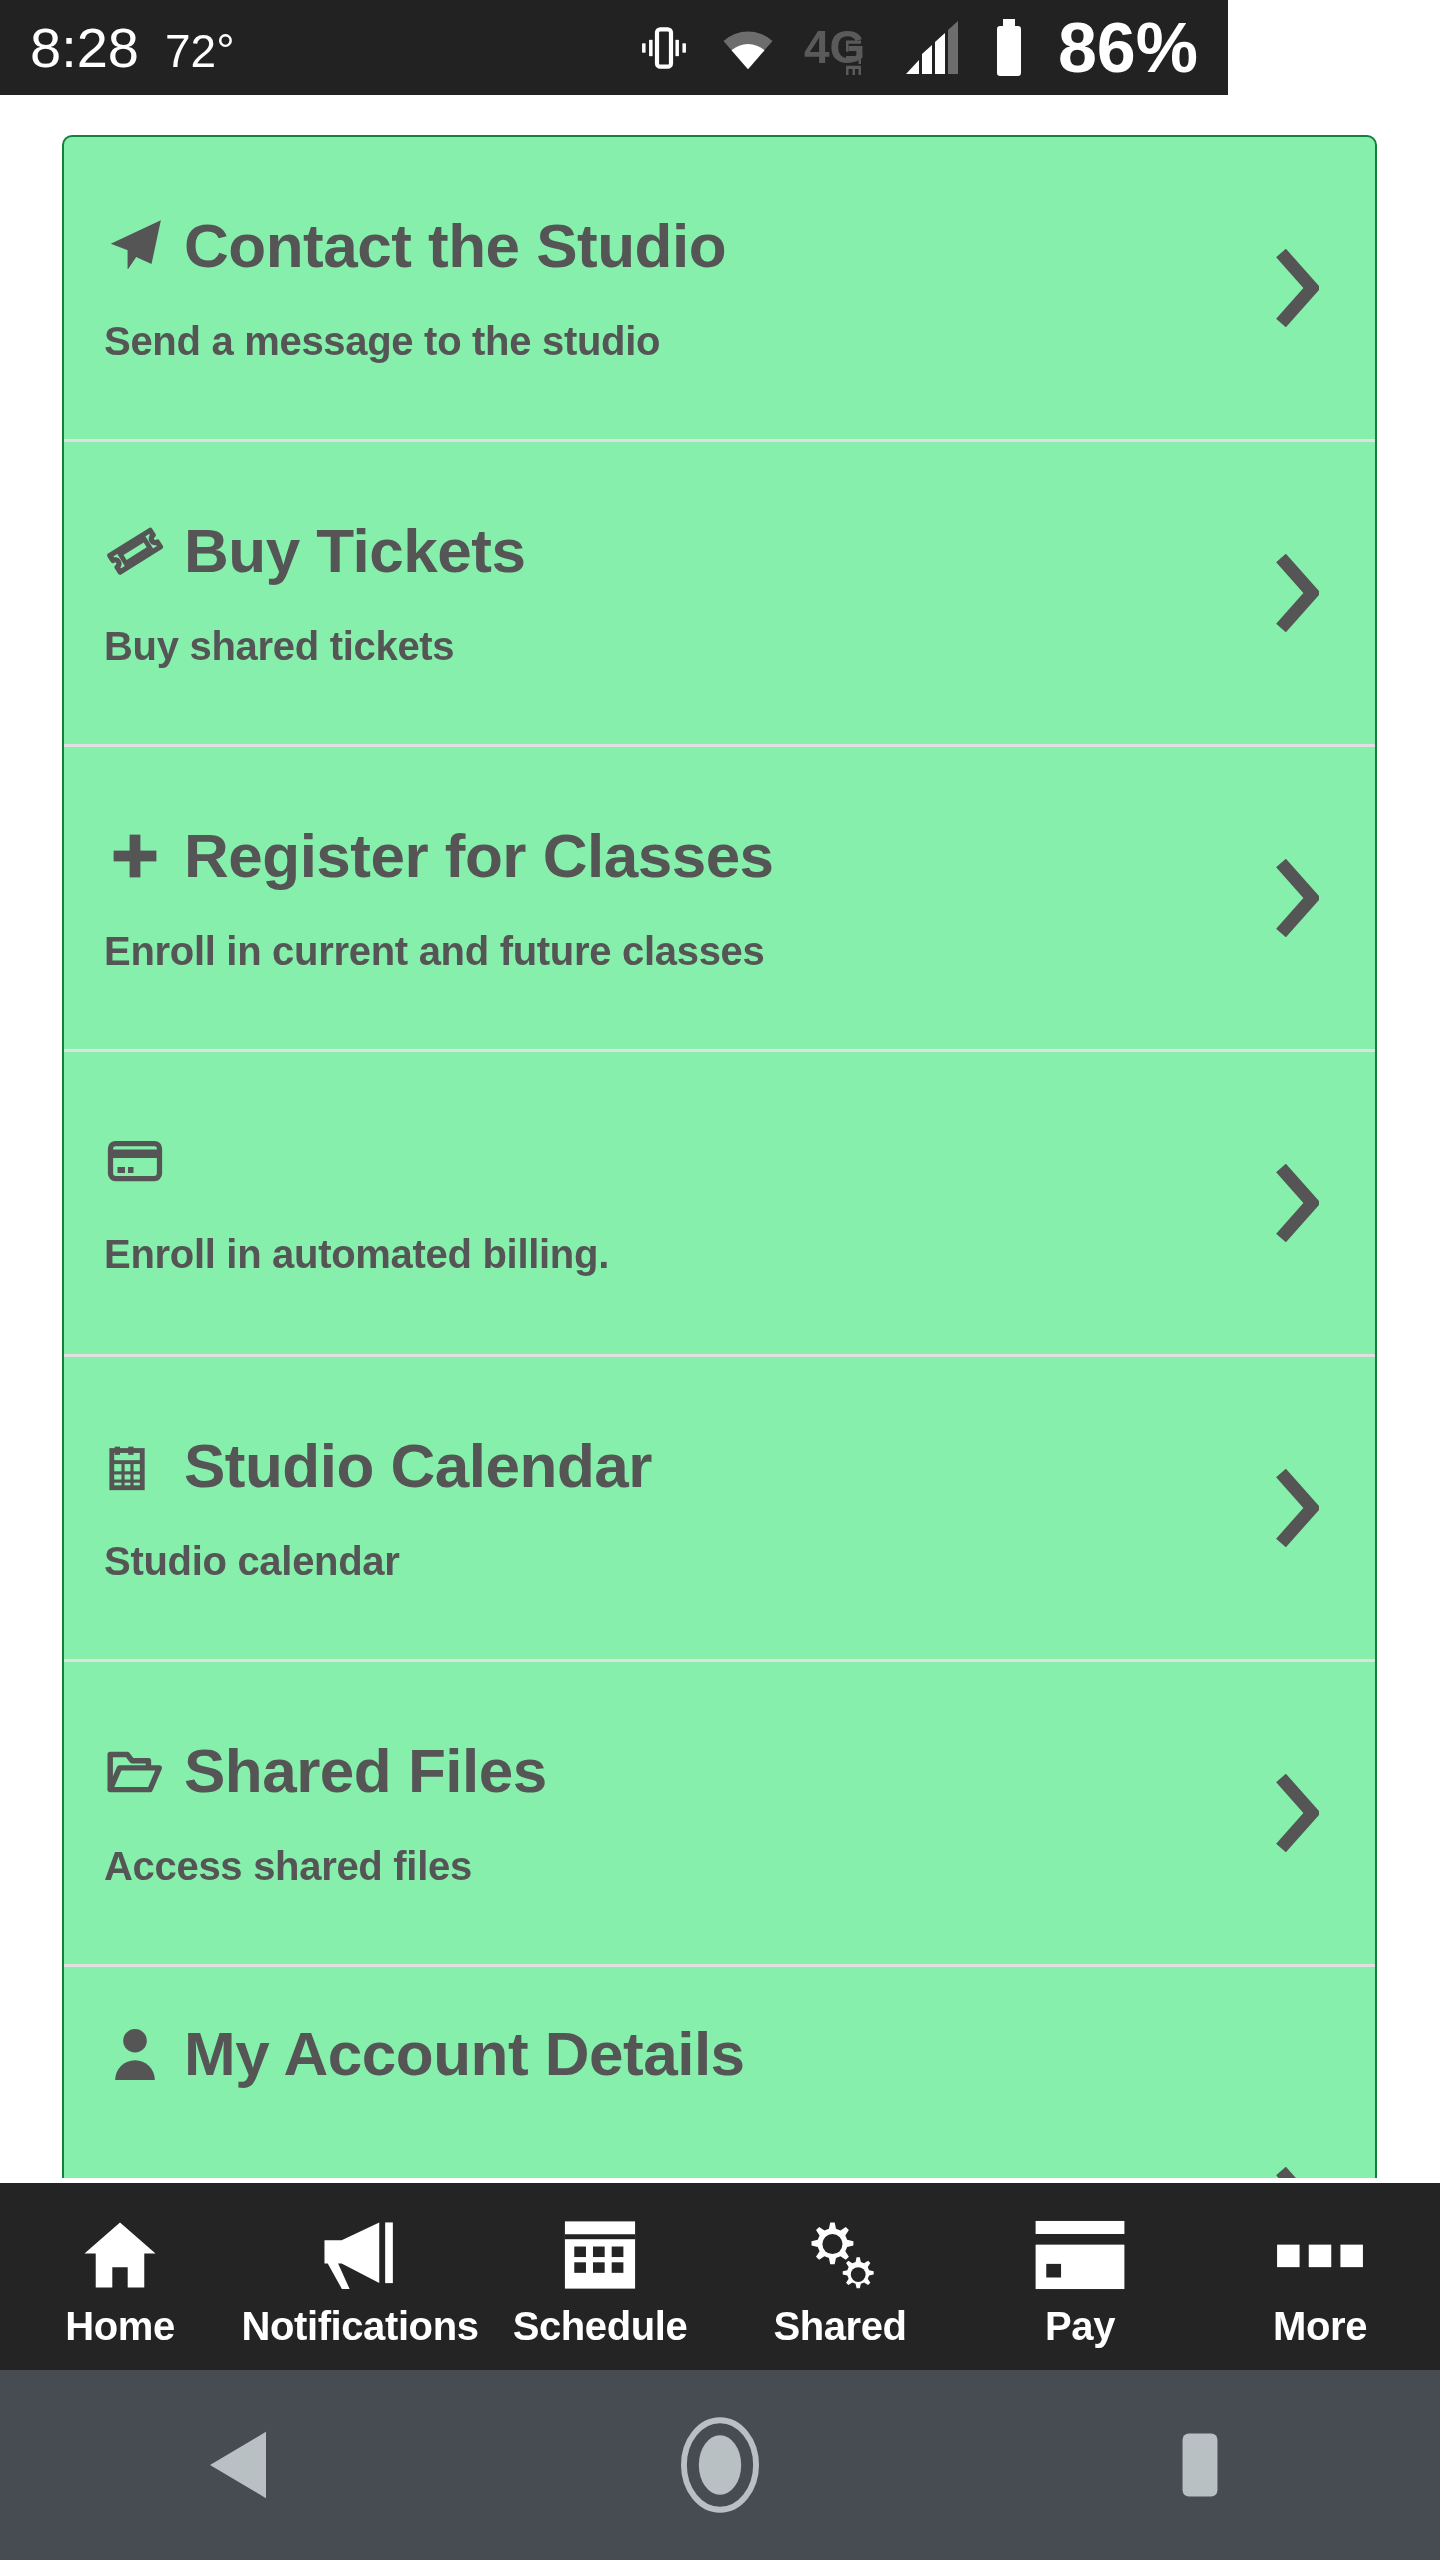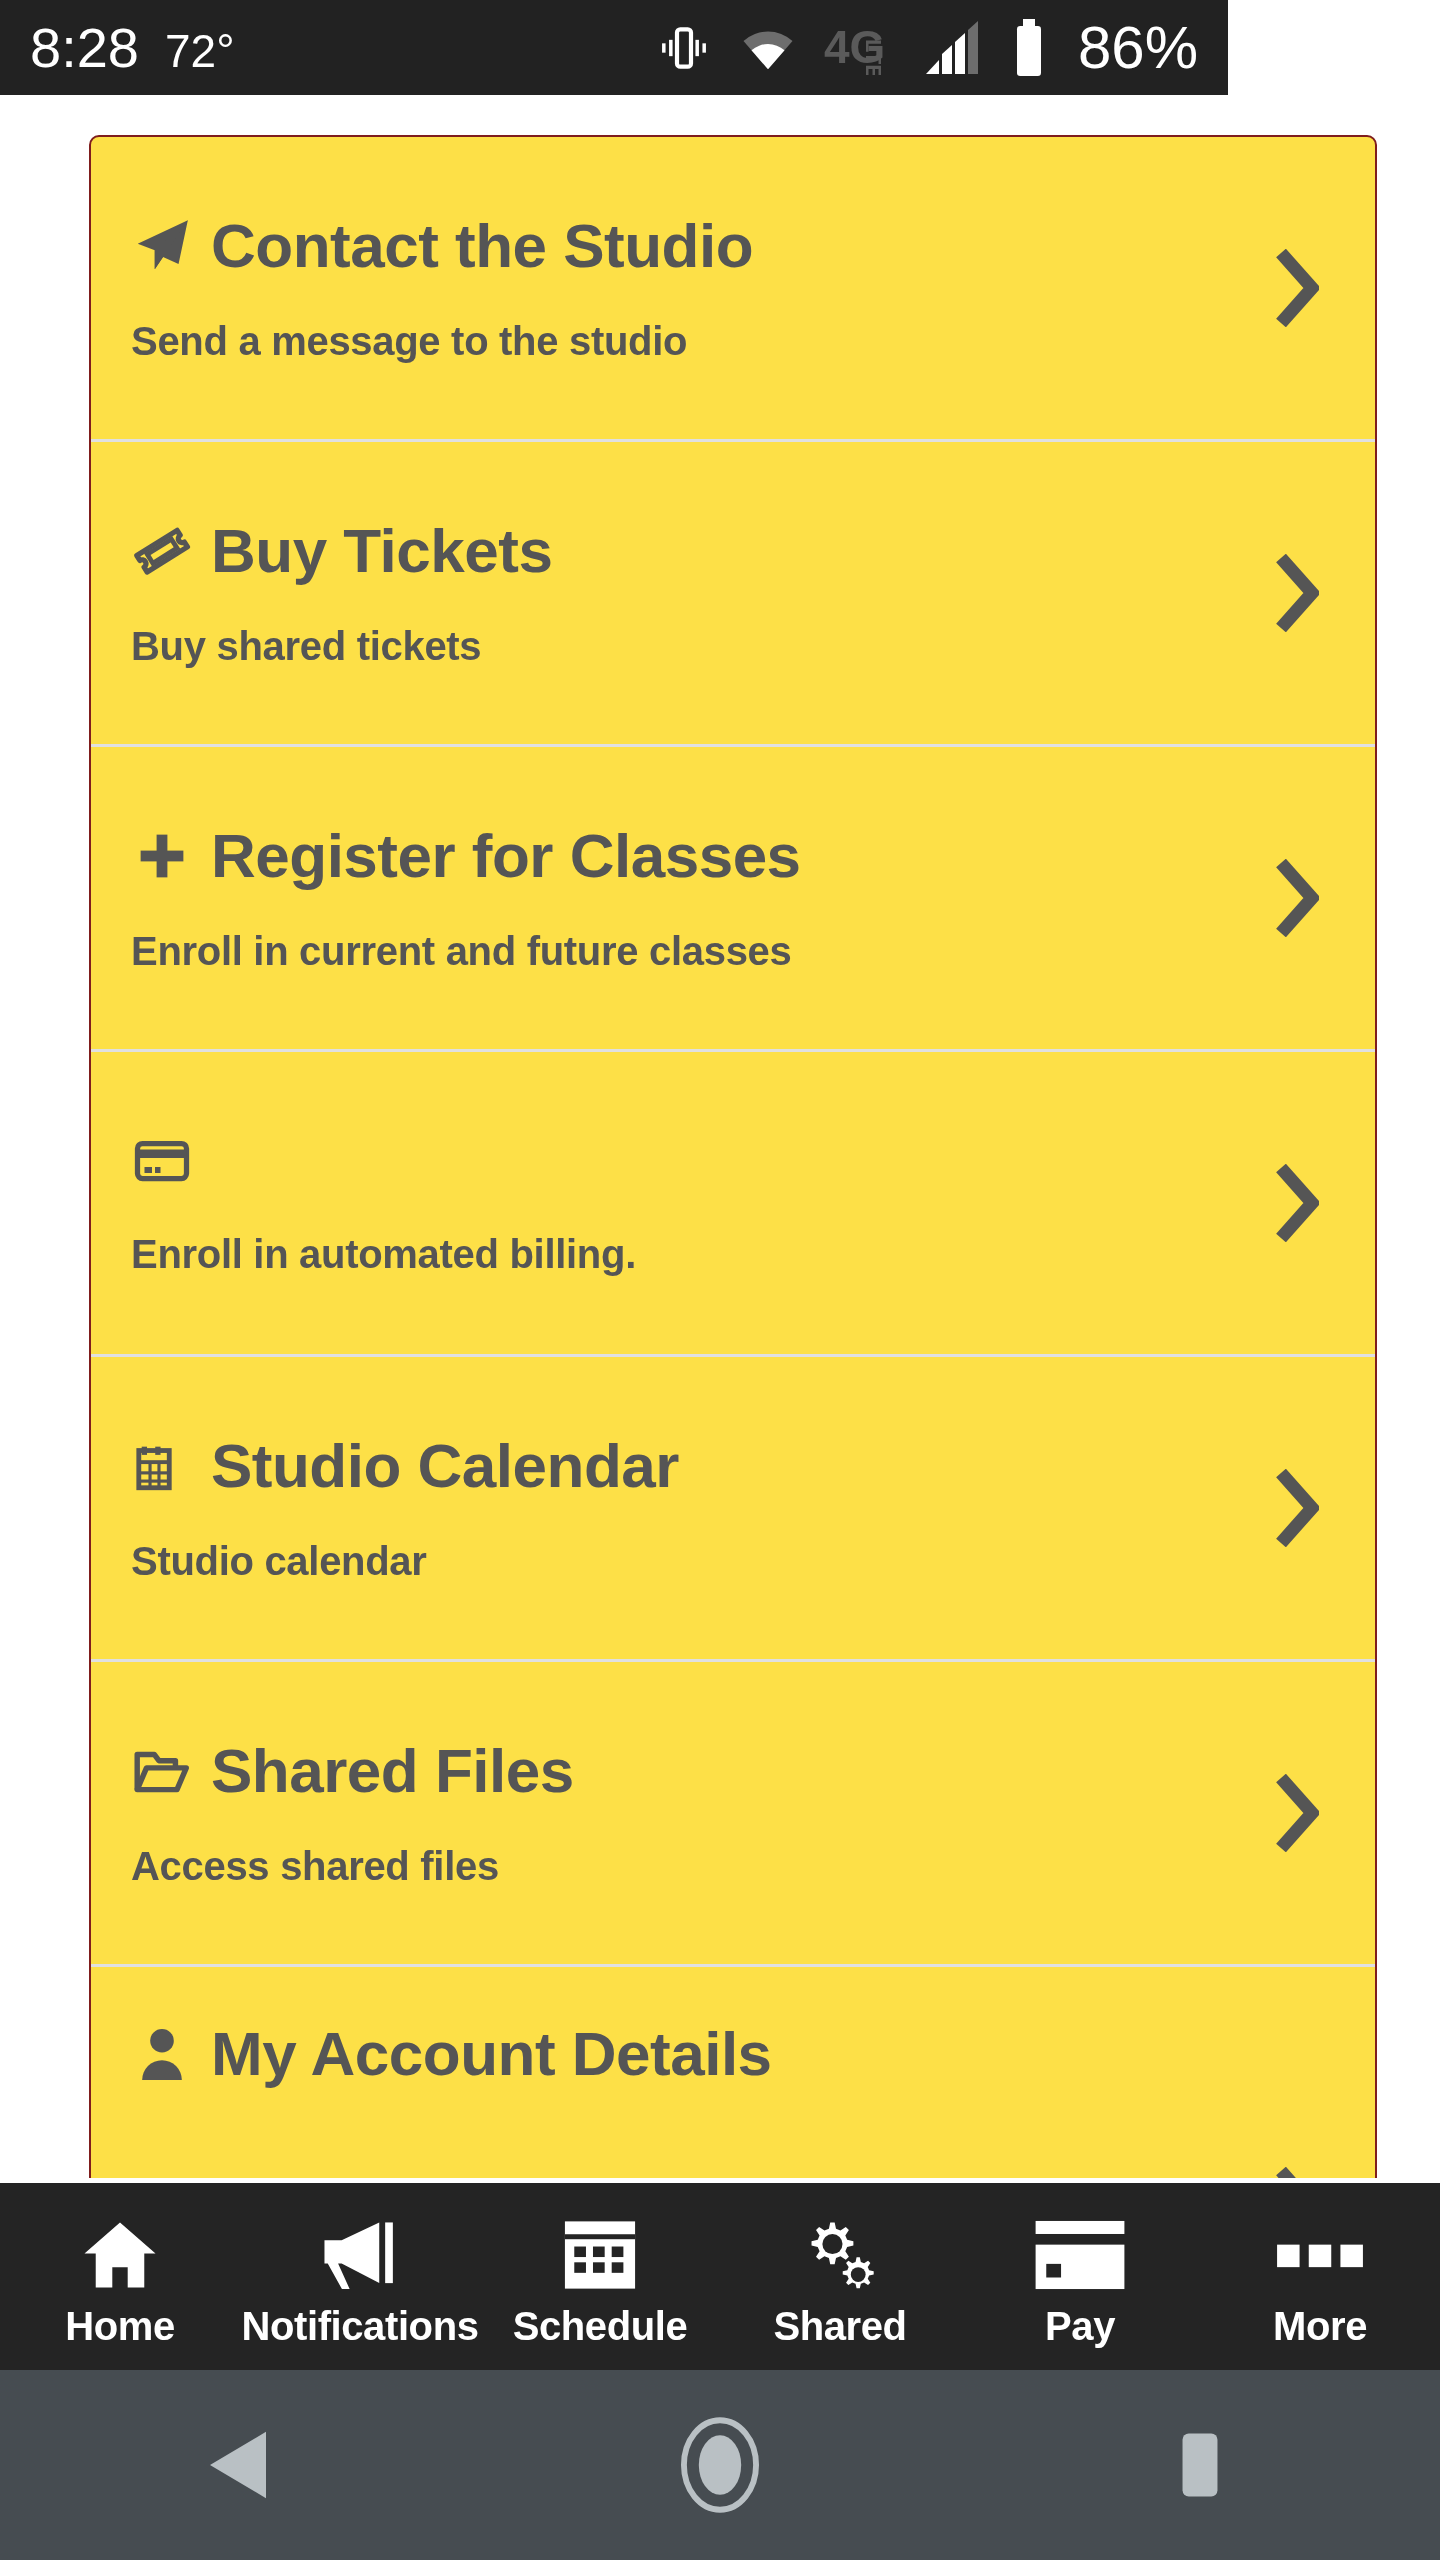--- a/index.html
+++ b/index.html
@@ -16,32 +16,32 @@
     position:absolute; top:0; left:0; width:1228px; height:95px;
     background:#222222; color:#ffffff;
     display:flex; align-items:center;
     padding:0 30px 0 30px;
   }
   .sb-left{ display:flex; align-items:baseline; gap:26px; }
   .sb-time{ font-size:56px; font-weight:400; letter-spacing:0px; line-height:1; }
   .sb-temp{ font-size:46px; font-weight:400; line-height:1; }
   .sb-right{ margin-left:auto; display:flex; align-items:center; gap:26px; }
   .sb-icon{ display:flex; align-items:center; justify-content:center; }
-  .sb-batt-pct{ font-size:60px; font-weight:400; line-height:1; margin-left:6px;text-align:center; }
+  .sb-batt-pct{ font-size:70px; font-weight:700; line-height:1; margin-left:6px;text-align:center; }
 
   
   .content{
     position:absolute; top:95px; left:0; width:1440px; height:2083px;
     background:#ffffff; overflow:hidden;
   }
   .card{
-    margin:40px 63px 0 89px;
-    border:2px solid #7f1d1d;
+    margin:40px 63px 0 62px;
+    border:2px solid #15803d;
     border-radius:10px;
-    background:#fde047;
+    background:#86efac;
   }
   .row{
     position:relative;
     border-bottom:3px solid #e0e0e0;
     padding:44px 40px 44px 40px;
     min-height:305px;
     display:flex; flex-direction:column; justify-content:center;
   }
   .row:last-child{ border-bottom:none; }
   .row-title{

